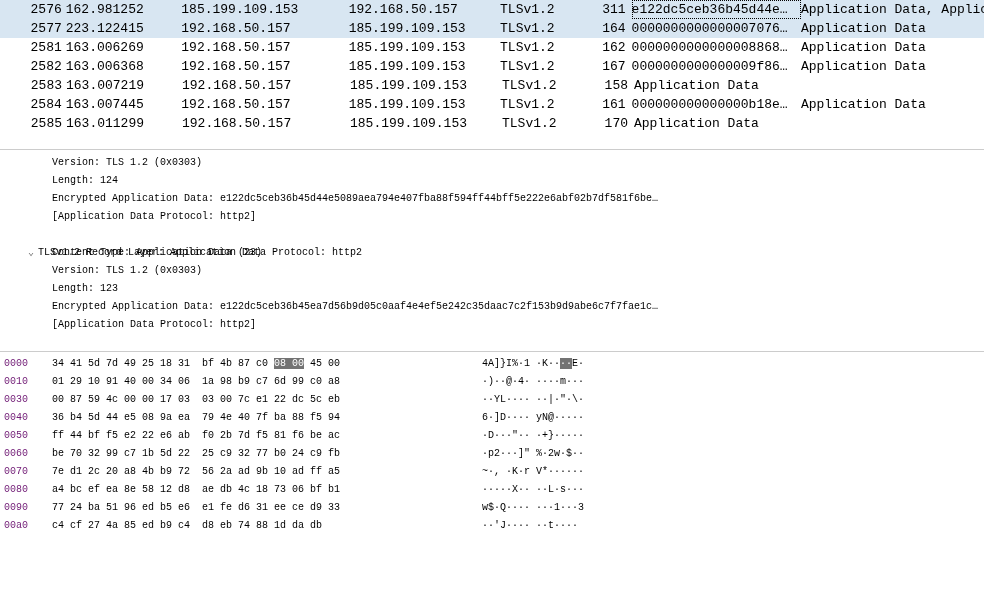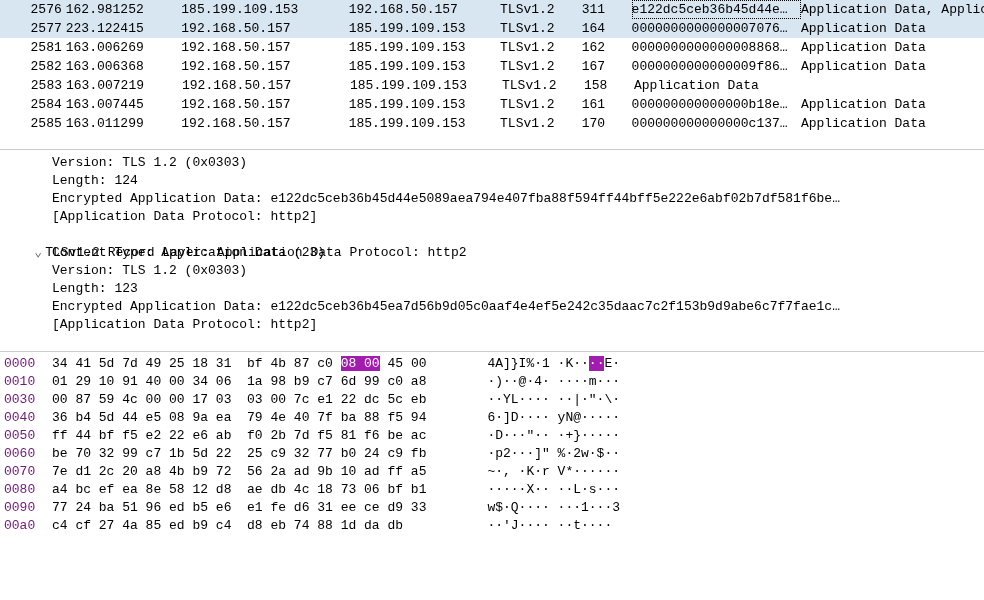--- a/index.html
+++ b/index.html
@@ -1,62 +1,62 @@
 <!DOCTYPE html>
 <html><head>
 <meta charset="utf-8">
 <style>
   html,body{margin:0;padding:0;font-family:"Segoe UI",Tahoma,sans-serif;font-size:13px;color:#000;background:#fff;overflow:hidden}
-  .mono{font-family:Consolas,"Courier New",monospace;font-size:13px}
+  .mono{font-family:Consolas,"Courier New",monospace;font-size:10px}
   .pane{box-sizing:border-box;width:984px}
   
   .packet-list{height:150px;overflow:hidden;border-bottom:1px solid #ccc;font-family:Consolas,"Courier New",monospace}
   .packet-scroll-x{overflow-x:scroll;overflow-y:hidden;height:153px}
   .packet-scroll-x::-webkit-scrollbar{height:17px;background:#f0f0f0}
   .packet-scroll-x::-webkit-scrollbar-thumb{background:#c1c1c1}
   .packet-scroll-x::-webkit-scrollbar-button{display:block;width:17px;height:17px;background:#f0f0f0}
   .pk-row{display:flex;height:19px;line-height:19px;white-space:pre;min-width:1040px}
   .pk-row.sel{background:#d8e6f2}
   .col{padding:0;overflow:hidden}
   .c-no{width:62px;text-align:right;padding-right:4px}
   .c-time{width:116px}
   .c-src{width:168px}
   .c-dst{width:152px}
   .c-proto{width:82px}
-  .c-len{width:44px;padding-right:6px}
+  .c-len{width:44px;text-align:right;padding-right:6px}
   .c-info1{width:170px;overflow:hidden;text-overflow:clip}
   .c-info1.sel-cell{outline:1px dotted #000;outline-offset:-1px}
   .c-info2{width:240px}
   
   .details{height:202px;overflow:hidden;padding:4px 0 0 0;border-bottom:1px solid #ccc;font-family:Consolas,"Courier New",monospace}
   .det-line{height:18px;line-height:18px;white-space:pre}
   .det-lvl1{padding-left:52px}
   .det-hdr{padding-left:0}
   .det-hdr .caret{display:inline-block;width:14px;text-align:center;color:#666}
   
   .hex-pane{height:248px;overflow:hidden;padding-top:3px;font-family:Consolas,"Courier New",monospace}
   .hex-row{height:18px;line-height:18px;white-space:pre;display:flex}
   .hex-off{width:48px;color:#701a75;padding-left:4px}
   .hex-bytes{width:412px}
   .hex-ascii{width:200px}
-  .hex-sel{background:#a21caf;color:#fff}
+  .hex-sel{background:#737373;color:#fff}
 </style>
 </head>
 <body>
 
 <div class="pane packet-list">
   <div class="packet-scroll-x">
     <div id="pk-rows">
         <div class="pk-row sel"><div class="col c-no">2576</div><div class="col c-time">162.981252</div><div class="col c-src">185.199.109.153</div><div class="col c-dst">192.168.50.157</div><div class="col c-proto">TLSv1.2</div><div class="col c-len">311</div><div class="col c-info1 sel-cell">e122dc5ceb36b45d44e…</div><div class="col c-info2">Application Data, Applic</div></div>
         <div class="pk-row sel"><div class="col c-no">2577</div><div class="col c-time">223.122415</div><div class="col c-src">192.168.50.157</div><div class="col c-dst">185.199.109.153</div><div class="col c-proto">TLSv1.2</div><div class="col c-len">164</div><div class="col c-info1">0000000000000007076…</div><div class="col c-info2">Application Data</div></div>
         <div class="pk-row"><div class="col c-no">2581</div><div class="col c-time">163.006269</div><div class="col c-src">192.168.50.157</div><div class="col c-dst">185.199.109.153</div><div class="col c-proto">TLSv1.2</div><div class="col c-len">162</div><div class="col c-info1">0000000000000008868…</div><div class="col c-info2">Application Data</div></div>
         <div class="pk-row"><div class="col c-no">2582</div><div class="col c-time">163.006368</div><div class="col c-src">192.168.50.157</div><div class="col c-dst">185.199.109.153</div><div class="col c-proto">TLSv1.2</div><div class="col c-len">167</div><div class="col c-info1">0000000000000009f86…</div><div class="col c-info2">Application Data</div></div>
         <div class="pk-row"><div class="col c-no">2583</div><div class="col c-time">163.007219</div><div class="col c-src">192.168.50.157</div><div class="col c-dst">185.199.109.153</div><div class="col c-proto">TLSv1.2</div><div class="col c-len">158</div><div class="col c-info2">Application Data</div></div>
         <div class="pk-row"><div class="col c-no">2584</div><div class="col c-time">163.007445</div><div class="col c-src">192.168.50.157</div><div class="col c-dst">185.199.109.153</div><div class="col c-proto">TLSv1.2</div><div class="col c-len">161</div><div class="col c-info1">000000000000000b18e…</div><div class="col c-info2">Application Data</div></div>
-        <div class="pk-row"><div class="col c-no">2585</div><div class="col c-time">163.011299</div><div class="col c-src">192.168.50.157</div><div class="col c-dst">185.199.109.153</div><div class="col c-proto">TLSv1.2</div><div class="col c-len">170</div><div class="col c-info1">000000000000000c137…</div><div class="col c-info2">Application Data</div></div>
+        <div class="pk-row"><div class="col c-no">2585</div><div class="col c-time">163.011299</div><div class="col c-src">192.168.50.157</div><div class="col c-dst">185.199.109.153</div><div class="col c-proto">TLSv1.2</div><div class="col c-len">170</div><div class="col c-info2">Application Data</div></div>
       </div>
   </div>
 </div>
 
 <div class="pane details mono">
   <div class="det-line det-lvl1">Version: TLS 1.2 (0x0303)</div>
   <div class="det-line det-lvl1">Length: 124</div>
   <div class="det-line det-lvl1">Encrypted Application Data: e122dc5ceb36b45d44e5089aea794e407fba88f594ff44bff5e222e6abf02b7df581f6be…</div>
   <div class="det-line det-lvl1">[Application Data Protocol: http2]</div>
   <div class="det-line det-hdr">

